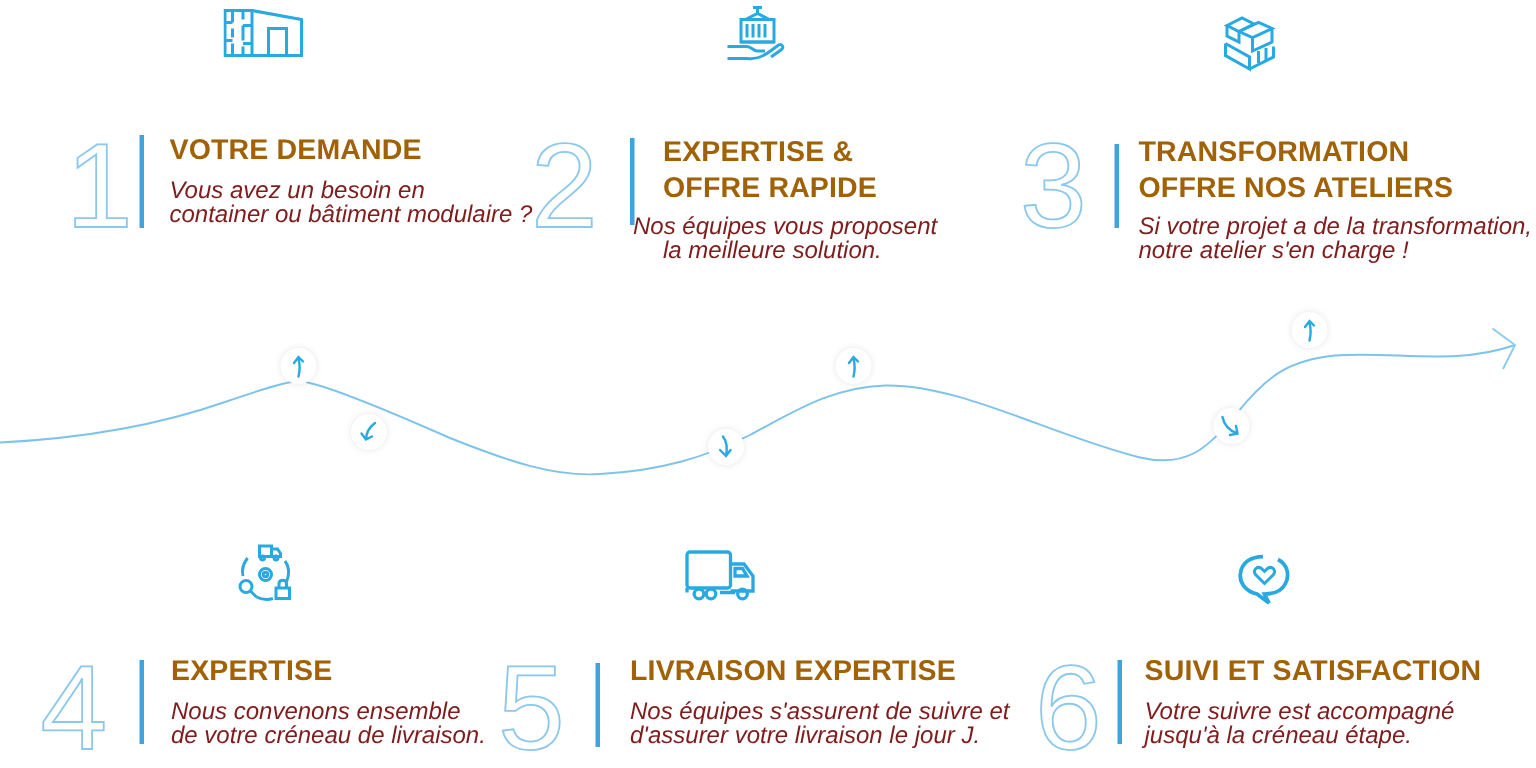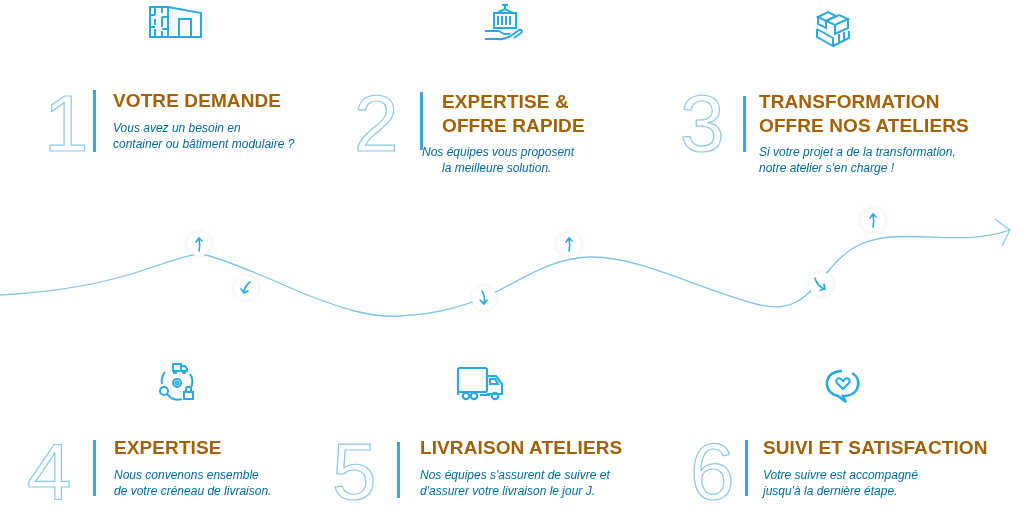--- a/index.html
+++ b/index.html
@@ -5,22 +5,22 @@
   html, body { margin:0; padding:0; }
   body { width:1024px; height:512px; background:#ffffff; position:relative; overflow:hidden;
          font-family:"Liberation Sans", sans-serif; }
   .icon { position:absolute; }
   .icon svg { display:block; }
   .num { position:absolute; font-family:"Liberation Sans", sans-serif; font-size:80px; font-weight:400;
          color:#ffffff; -webkit-text-stroke:1.2px #8cc8ec; line-height:1; }
   .bar { position:absolute; width:3px; background:#3fa3dc; }
   .title { position:absolute; font-family:"Liberation Sans", sans-serif; font-weight:700; font-size:19px;
            color:#a16207; line-height:24px; white-space:nowrap; letter-spacing:0.1px; }
-  .desc { position:absolute; font-family:"Liberation Sans", sans-serif; font-style:italic; font-size:12px;
-          color:#0369a1; line-height:16px; white-space:nowrap; }
+  .desc { position:absolute; font-family:"Liberation Sans", sans-serif; font-style:italic; font-size:16px;
+          color:#7f1d1d; line-height:16px; white-space:nowrap; }
   .wave { position:absolute; left:0; top:0; }
   .badge { position:absolute; width:24px; height:24px; border-radius:50%; background:#fff;
            box-shadow:0 0 5px rgba(0,0,0,0.10); }
   .badge svg { display:block; }
 </style>
 </head>
 <body>
 
 <svg class="wave" width="1024" height="512" viewBox="0 0 1024 512">
   <path d="M0,295 C60,292 110,282 150,268 C185,256 200,252 205,255 C220,258 250,270 300,292 C340,308 370,318 400,316 C440,314 470,305 500,290 C530,274 555,258 590,257 C640,256 700,290 760,305 C790,312 805,300 825,275 C845,250 860,240 890,237 C930,234 970,244 1010,230" fill="none" stroke="#7ec4ea" stroke-width="1.3"></path>
@@ -144,21 +144,21 @@
 <div class="desc" style="left:759px;top:160px">notre atelier s'en charge !</div>
 
 <div class="num" style="left:27px;top:432px">4</div>
 <div class="bar" style="left:93px;top:440px;height:56px"></div>
 <div class="title" style="left:114px;top:436px">EXPERTISE</div>
 <div class="desc" style="left:114px;top:467px">Nous convenons ensemble</div>
 <div class="desc" style="left:114px;top:483px">de votre créneau de livraison.</div>
 
 <div class="num" style="left:332px;top:432px">5</div>
 <div class="bar" style="left:397px;top:442px;height:56px"></div>
-<div class="title" style="left:420px;top:436px">LIVRAISON ATELIERS</div>
+<div class="title" style="left:420px;top:436px">LIVRAISON EXPERTISE</div>
 <div class="desc" style="left:420px;top:467px">Nos équipes s'assurent de suivre et</div>
 <div class="desc" style="left:420px;top:483px">d'assurer votre livraison le jour J.</div>
 
 <div class="num" style="left:690px;top:432px">6</div>
 <div class="bar" style="left:745px;top:440px;height:56px"></div>
 <div class="title" style="left:763px;top:436px">SUIVI ET SATISFACTION</div>
 <div class="desc" style="left:763px;top:467px">Votre suivre est accompagné</div>
-<div class="desc" style="left:763px;top:483px">jusqu'à la dernière étape.</div>
+<div class="desc" style="left:763px;top:483px">jusqu'à la créneau étape.</div>
 
 </body></html>

